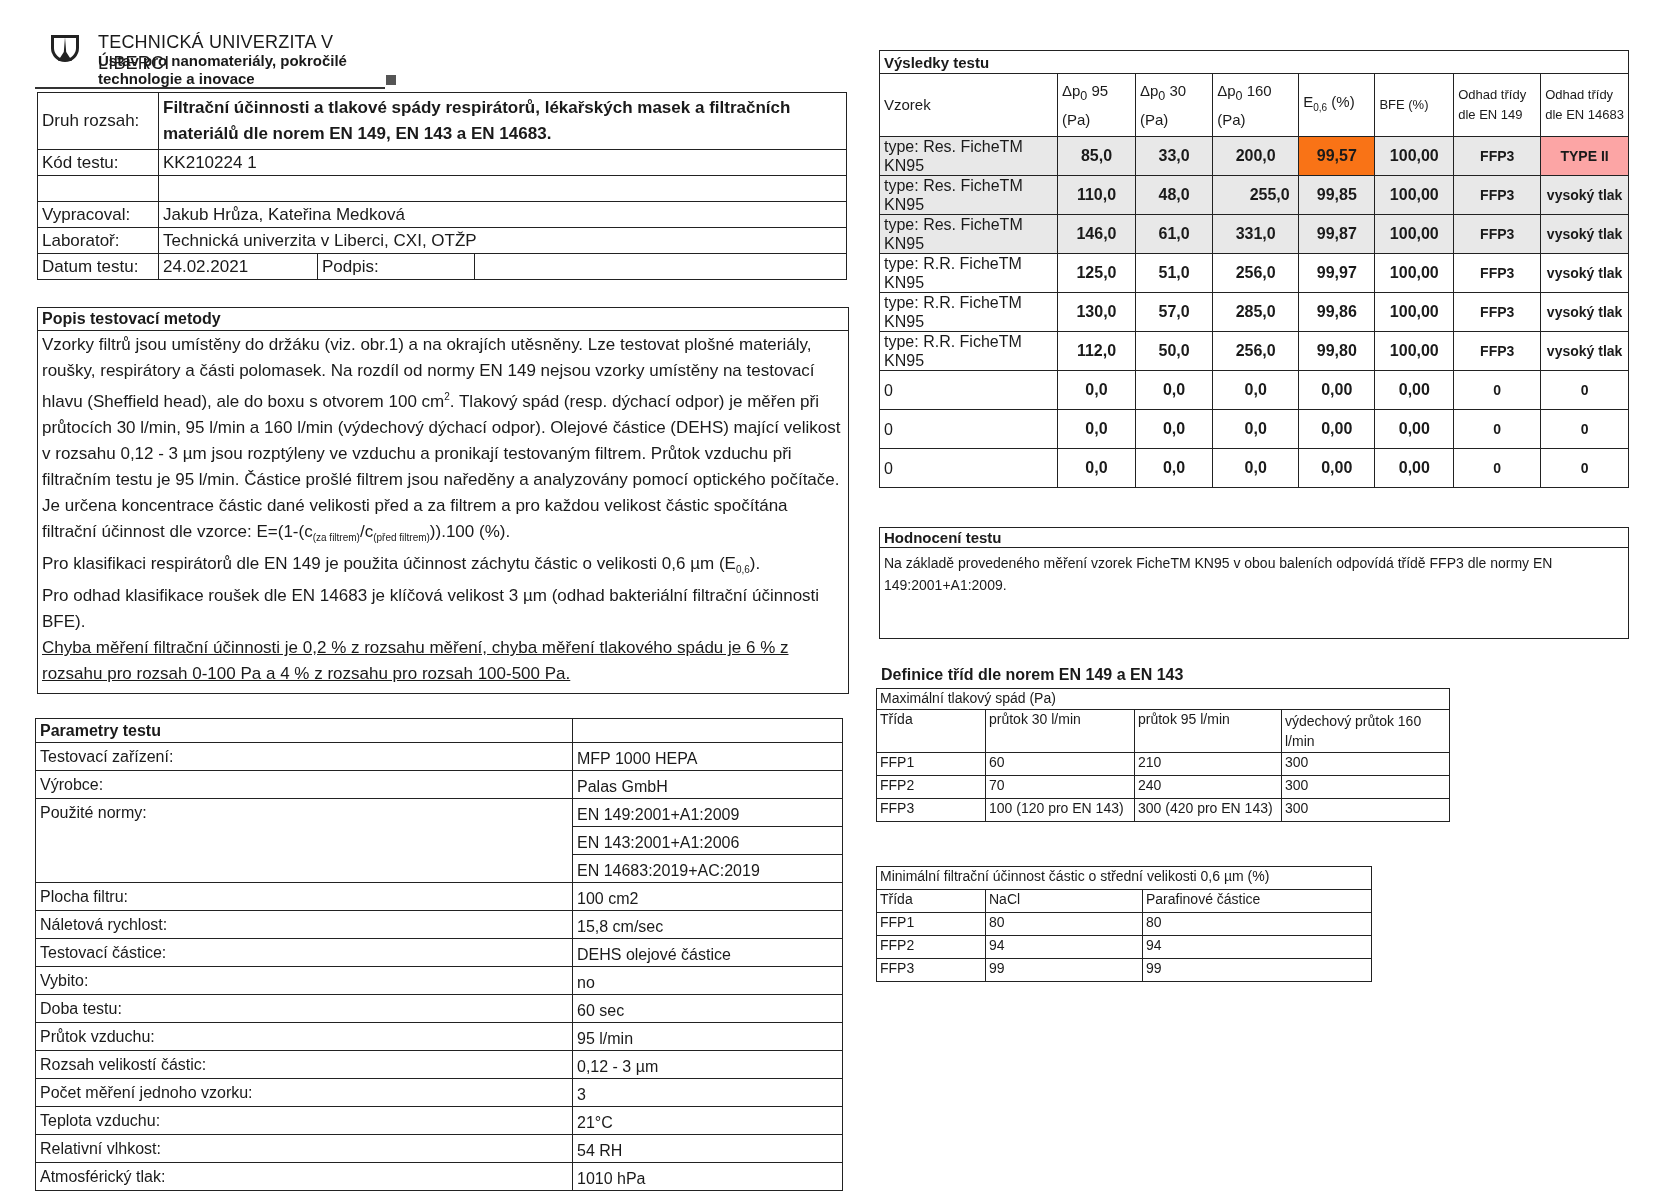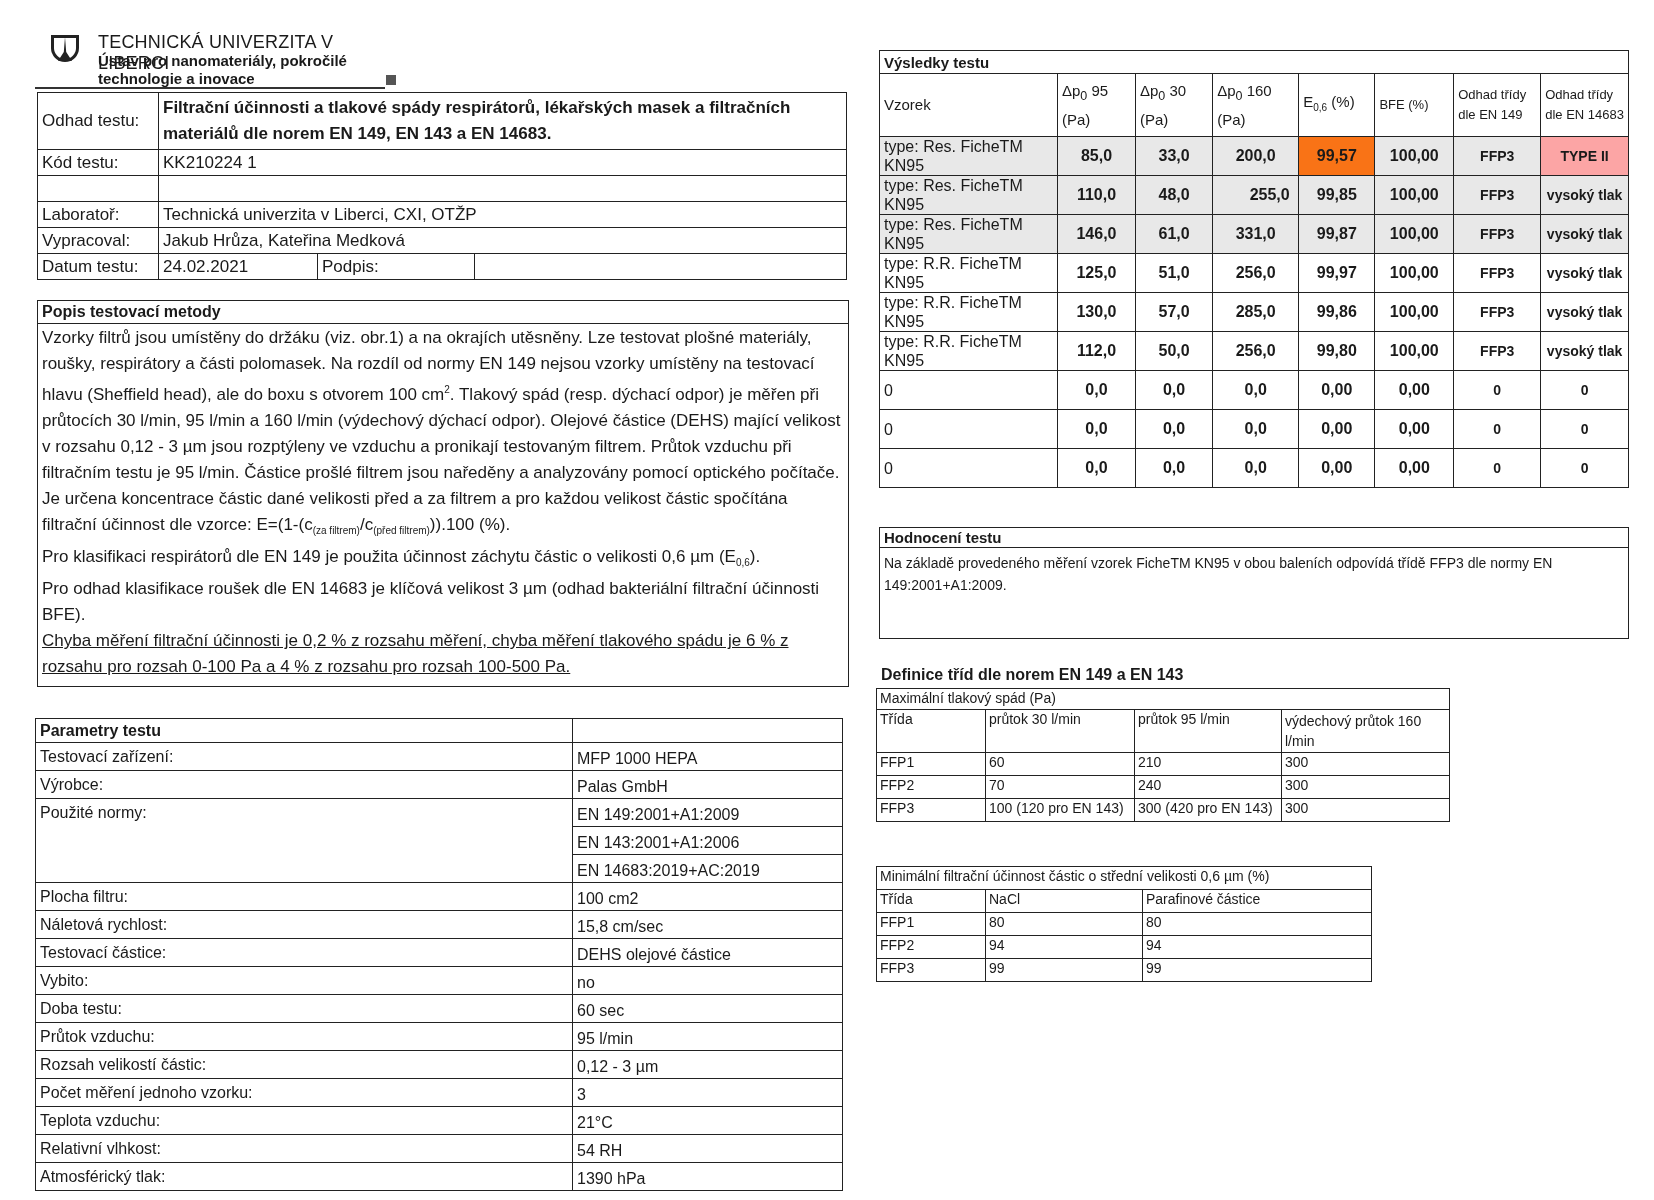--- a/index.html
+++ b/index.html
@@ -19,21 +19,21 @@
   table { border-collapse: collapse; }
   td, th { border: 1.5px solid #222; padding: 0 4px; vertical-align: middle; font-weight: normal; text-align: left; }
 
   
   #info-table { left: 37px; top: 92px; width: 810px; font-size: 17px; }
   #info-table td { height: 25px; }
   #info-table .lbl { width: 112px; }
   #info-table .big { font-weight: bold; font-size: 17px; line-height: 26px; padding: 2px 4px; }
 
   
-  #method { left: 37px; top: 300px; width: 810px; border: 1.5px solid #222; font-size: 17px; }
+  #method { left: 37px; top: 307px; width: 810px; border: 1.5px solid #222; font-size: 17px; }
   #method-title { border-bottom: 1.5px solid #222; padding: 2px 4px; font-weight: bold; font-size: 16px; }
   #method-body { padding: 1px 4px 6px 4px; line-height: 26px; }
   #method-body sub { font-size: 10px; }
   #method-body sup { font-size: 10px; }
   .uline { text-decoration: underline; }
 
   
   #params { left: 35px; top: 718px; width: 808px; font-size: 16px; }
   #params td { height: 23px; }
   #params .pl { width: 528px; }
@@ -81,41 +81,41 @@
     <div>technologie a inovace</div>
   </div>
   <div id="uni-name">TECHNICKÁ UNIVERZITA V LIBERCI</div>
   <div id="header-mark"></div>
 </div>
 <div id="header-rule" class="abs"></div>
 
 <table id="info-table" class="abs">
   <tbody>
       <tr>
-    <td class="lbl">Odhad testu:</td>
+    <td class="lbl">Druh rozsah:</td>
     <td class="big" colspan="3">
       <div>Filtrační účinnosti a tlakové spády respirátorů, lékařských masek a filtračních</div>
       <div>materiálů dle norem EN 149, EN 143 a EN 14683.</div>
     </td>
   </tr>
   <tr>
     <td class="lbl">Kód testu:</td>
     <td colspan="3">KK210224 1</td>
   </tr>
   <tr>
     <td class="lbl"></td>
     <td colspan="3"></td>
   </tr>
   <tr>
+    <td class="lbl">Vypracoval:</td>
+    <td colspan="3">Jakub Hrůza, Kateřina Medková</td>
+  </tr>
+  <tr>
     <td class="lbl">Laboratoř:</td>
     <td colspan="3">Technická univerzita v Liberci, CXI, OTŽP</td>
-  </tr>
-  <tr>
-    <td class="lbl">Vypracoval:</td>
-    <td colspan="3">Jakub Hrůza, Kateřina Medková</td>
   </tr>
   <tr>
     <td class="lbl">Datum testu:</td>
     <td style="width:150px">24.02.2021</td>
     <td style="width:148px">Podpis:</td>
     <td></td>
   </tr>
 </tbody>
   </table>
 
@@ -192,21 +192,21 @@
       <tr>
         <td class="pl">Teplota vzduchu:</td>
         <td class="pv">21°C</td>
       </tr>
       <tr>
         <td class="pl">Relativní vlhkost:</td>
         <td class="pv">54 RH</td>
       </tr>
       <tr>
         <td class="pl">Atmosférický tlak:</td>
-        <td class="pv">1390 hPa</td>
+        <td class="pv">1010 hPa</td>
       </tr>
     </tbody>
 </table>
 
 <table id="results" class="abs">
   <tbody>
       <tr>
     <td colspan="8" class="title">Výsledky testu</td>
   </tr>
   <tr class="hdr">

